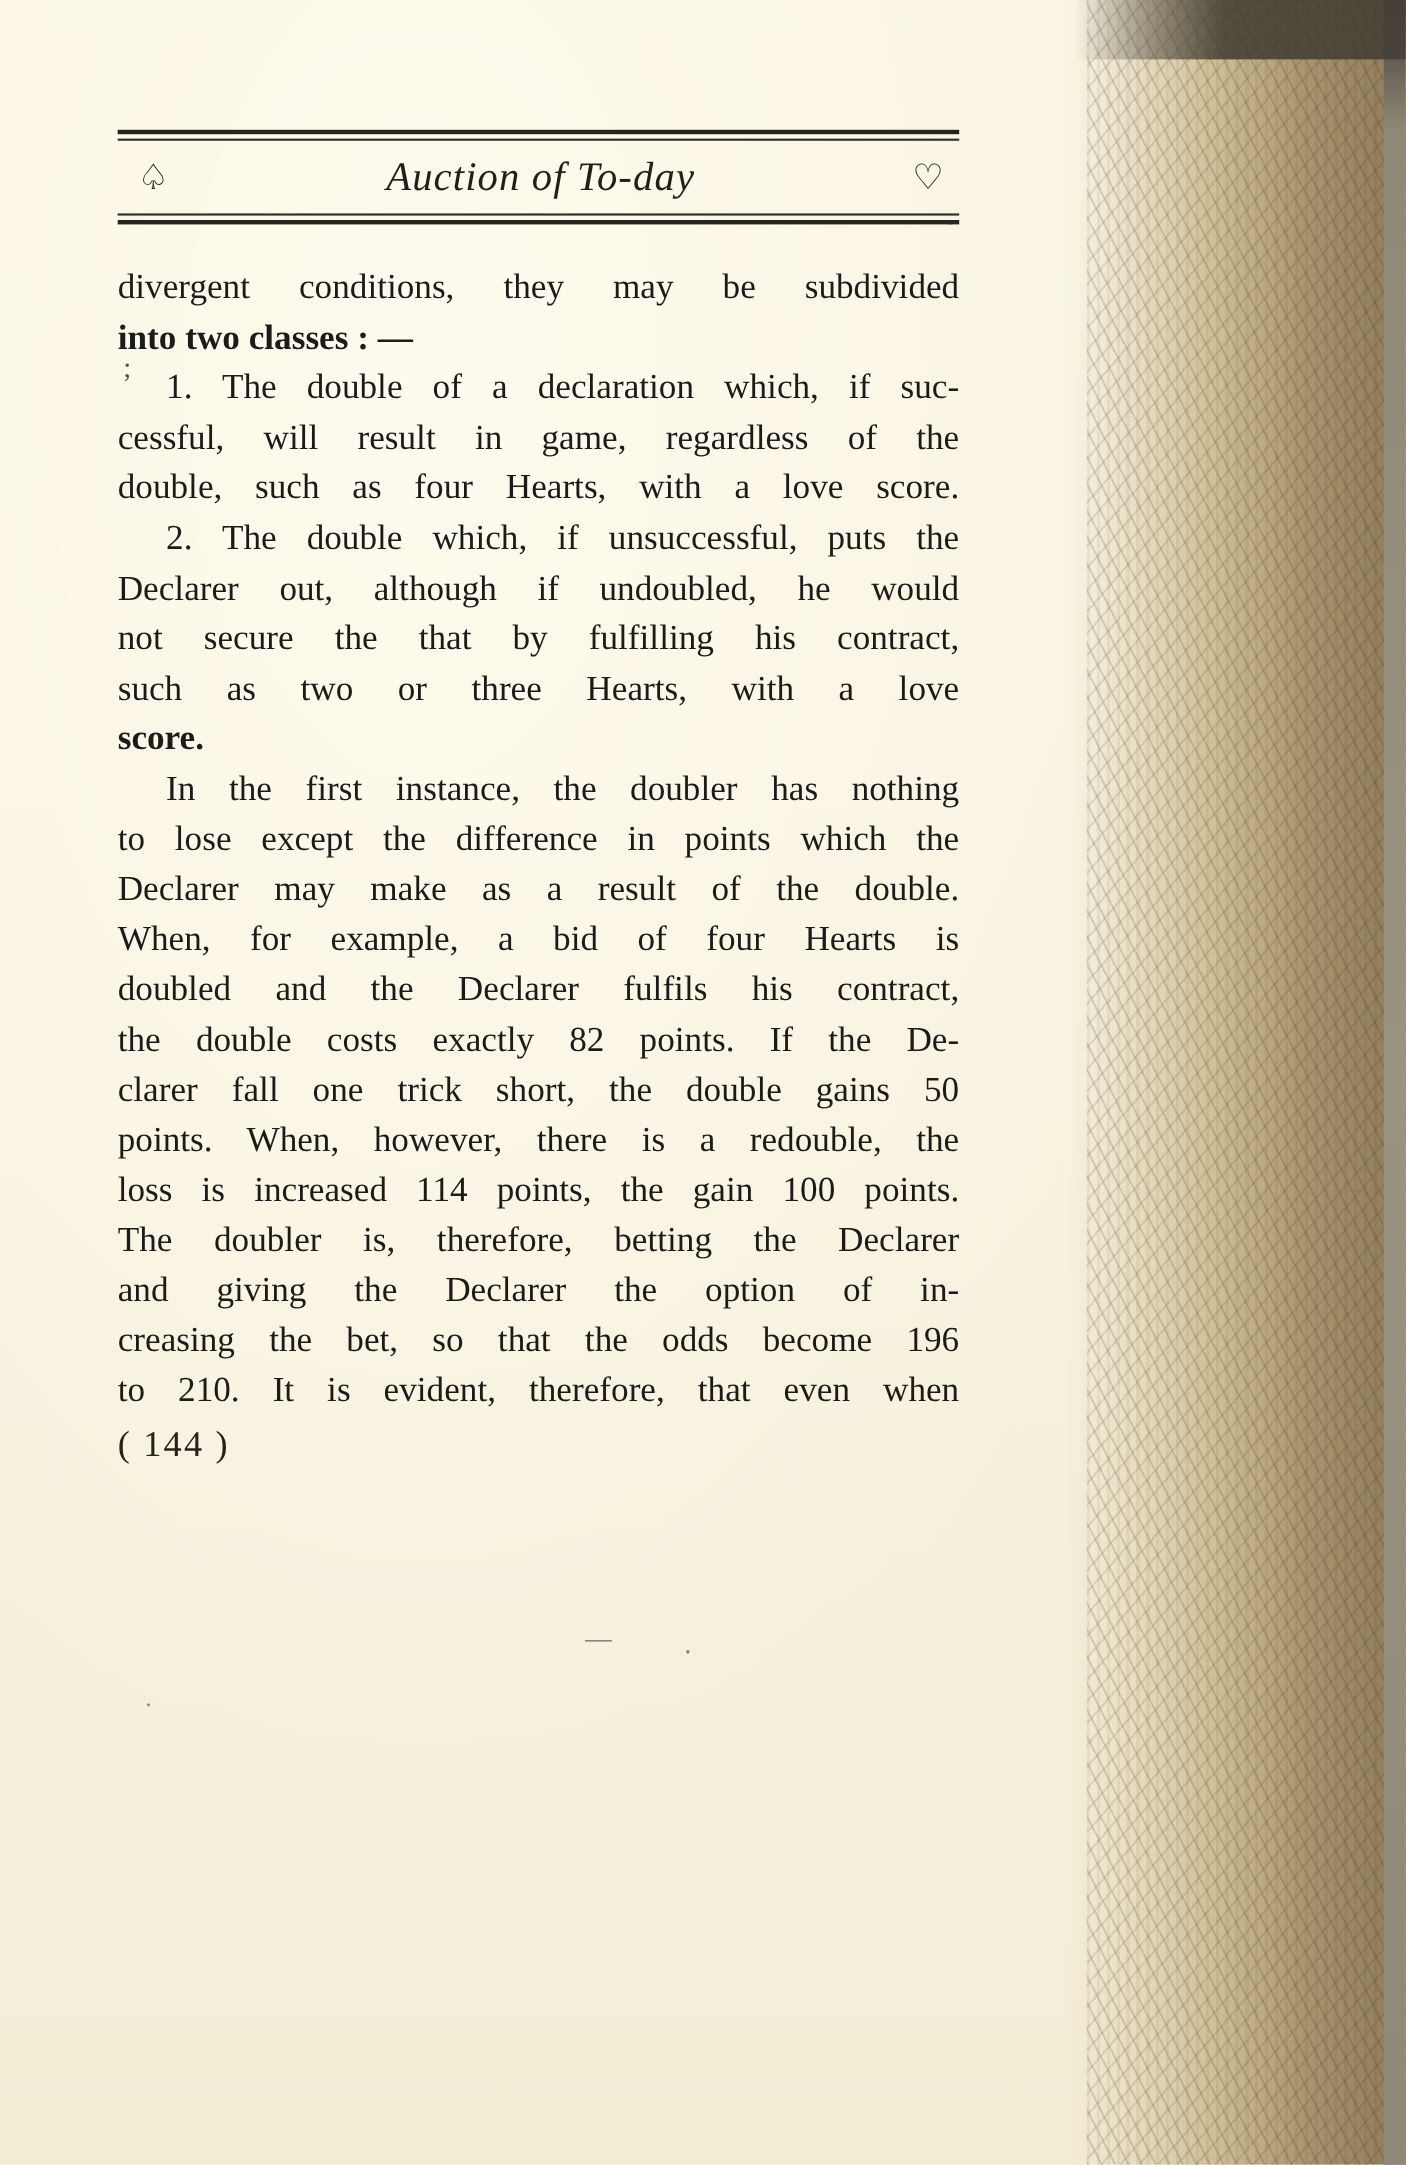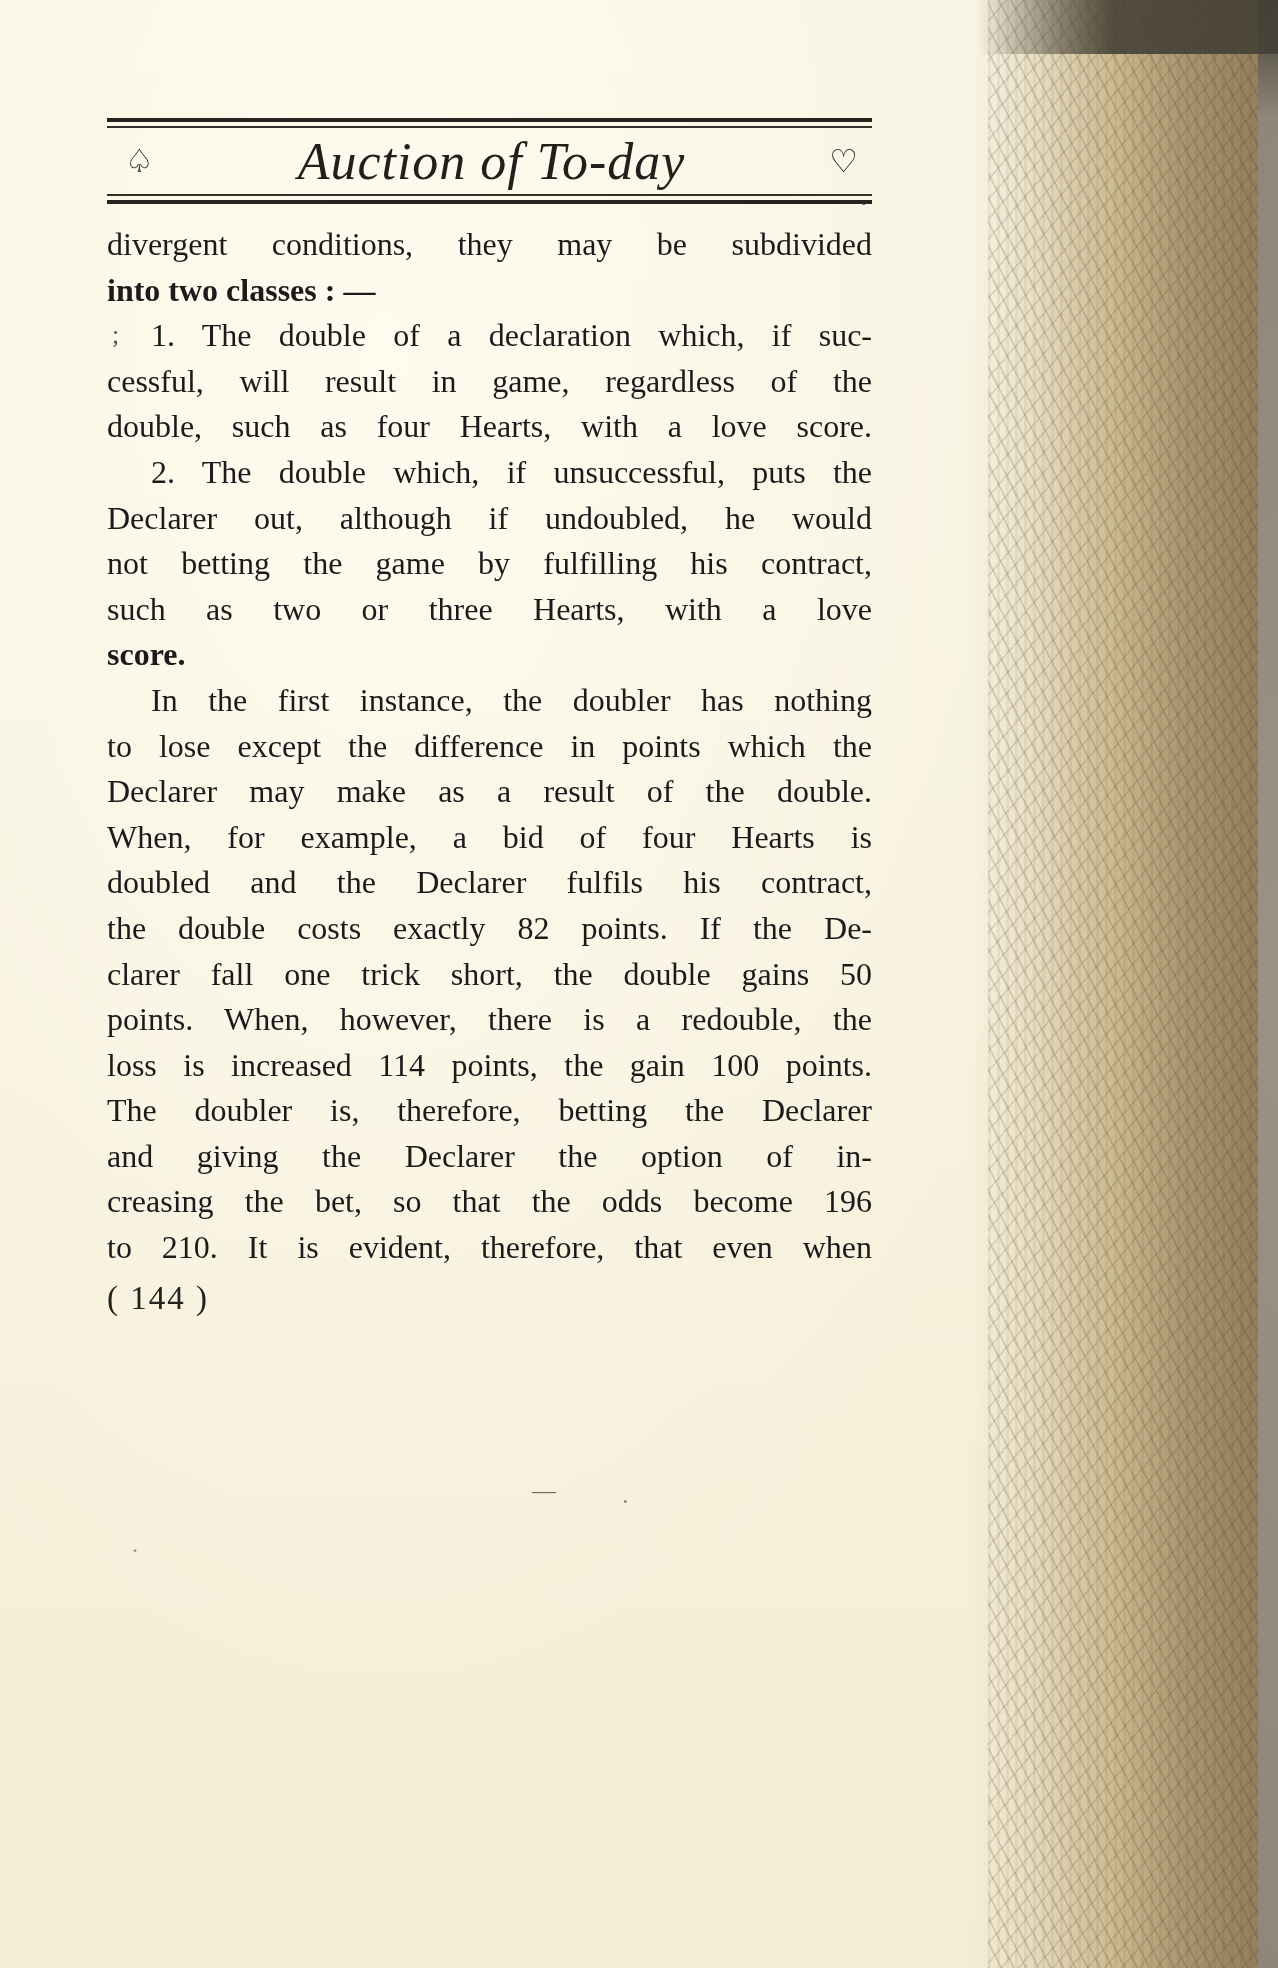--- a/index.html
+++ b/index.html
@@ -64,26 +64,26 @@
   .suit {
     font-family: "DejaVu Sans", sans-serif;
     font-size: 32px;
     color: #26241e;
     line-height: 1;
   }
   .header-title {
     flex: 1;
     text-align: center;
     font-style: italic;
-    font-size: 52px;
+    font-size: 37px;
     letter-spacing: 1px;
     color: #211f1a;
   }
 
-  .body-lines { margin-top: 18px; }
+  .body-lines { margin-top: 34px; }
   .line {
     font-size: 32px;
     line-height: 45.6px;
     height: 45.6px;
     text-align: justify;
     text-align-last: justify;
     white-space: normal;
     color: #1b1b1b;
   }
   .line.left { text-align-last: left; font-weight: bold; }
@@ -133,21 +133,21 @@
     <div class="rule-thick"></div>
 
     <div class="body-lines">
         <div class="line">divergent conditions, they may be subdivided</div>
         <div class="line left">into two classes : —</div>
         <div class="line indent">1.  The double of a declaration which, if suc-</div>
         <div class="line">cessful, will result in game, regardless of the</div>
         <div class="line">double, such as four Hearts, with a love score.</div>
         <div class="line indent">2.  The double which, if unsuccessful, puts the</div>
         <div class="line">Declarer out, although if undoubled, he would</div>
-        <div class="line">not betting the game by fulfilling his contract,</div>
+        <div class="line">not secure the that by fulfilling his contract,</div>
         <div class="line">such as two or three Hearts, with a love</div>
         <div class="line left">score.</div>
         <div class="line indent">In the first instance, the doubler has nothing</div>
         <div class="line">to lose except the difference in points which the</div>
         <div class="line">Declarer may make as a result of the double.</div>
         <div class="line">When, for example, a bid of four Hearts is</div>
         <div class="line">doubled and the Declarer fulfils his contract,</div>
         <div class="line">the double costs exactly 82 points.  If the De-</div>
         <div class="line">clarer fall one trick short, the double gains 50</div>
         <div class="line">points.  When, however, there is a redouble, the</div>

